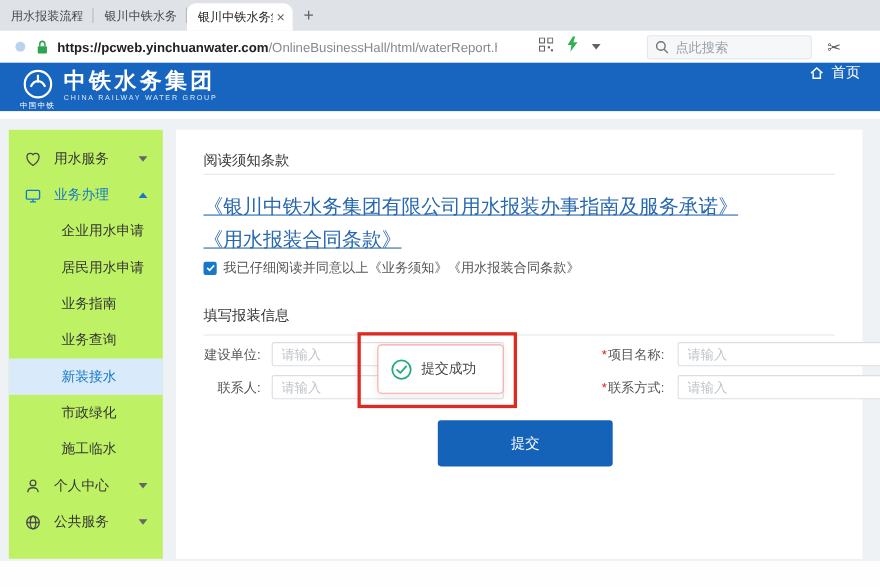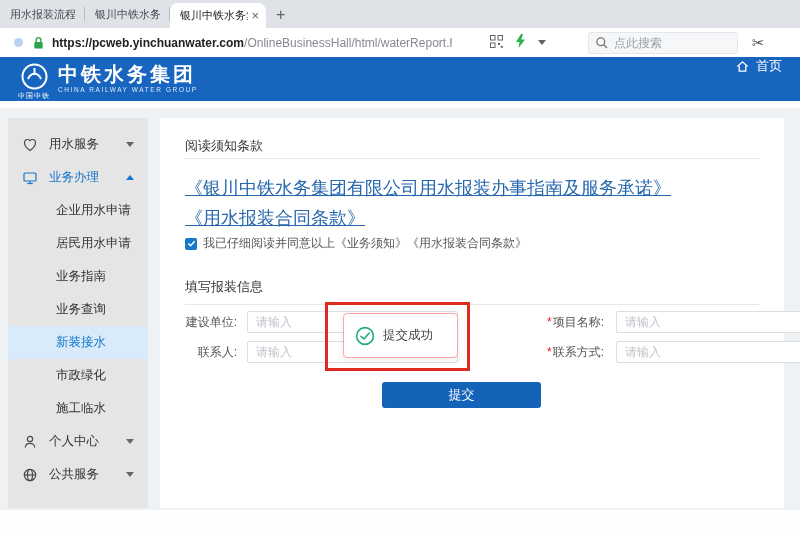--- a/index.html
+++ b/index.html
@@ -38,21 +38,21 @@
   .logo-title { color:#fff; font-size:20px; font-weight:bold; letter-spacing:3px; line-height:22px; }
   .logo-sub { color:#dce9f7; font-size:6.5px; letter-spacing:1.6px; margin-top:1px; }
   .topnav { position:absolute; right:18px; top:0; height:51px; display:flex; align-items:center; gap:26px;flex-direction:column; }
   .topnav-item { display:flex; align-items:center; gap:6px; color:#fff; font-size:13px; cursor:pointer; }
 
   
   .content-bg { position:absolute; left:0; top:108px; width:800px; height:402px; background:#eff2f5; }
   .bottom-strip { position:absolute; left:0; top:510px; width:800px; height:24px; background:#fefefe; }
 
   
-  .sidebar { position:absolute; left:8px; top:118px; width:140px; height:390px; background:#e5e5e5; padding-top:10px; }
+  .sidebar { position:absolute; left:8px; top:118px; width:140px; height:390px; background:#bef264; padding-top:10px; }
   .side-row { height:33px; display:flex; align-items:center; padding:0 14px; font-size:12.5px; color:#333; cursor:pointer; }
   .side-row .lbl { margin-left:11px; flex:1; }
   .side-sub { padding-left:48px; }
   .side-row.sel { background:#d9ebfa; color:#1677cb; }
   .side-row.act-section { color:#1677cb; }
   .tri-d { width:0; height:0; border-left:4px solid transparent; border-right:4px solid transparent; border-top:5px solid #666; }
   .tri-u { width:0; height:0; border-left:4px solid transparent; border-right:4px solid transparent; border-bottom:5px solid #1677cb; }
 
   
   .maincard { position:absolute; left:160px; top:118px; width:624px; height:390px; background:#fff; }
@@ -65,21 +65,21 @@
   .f-row { position:absolute; left:0; width:684px; display:flex; align-items:center; }
   .f-label { width:87px; text-align:right; padding-right:10px; font-size:12px; color:#555; }
   .f-label-r { width:94px; text-align:right; padding-right:12px; font-size:12px; color:#555; }
   .req { color:#e02020; margin-right:1px; }
   .f-input { height:22px; border:1px solid #dcdee2; border-radius:2px; padding:0 8px; font-size:12px; color:#333; outline:none; font-family:inherit; }
   .f-input::placeholder { color:#c0c4cc; }
   .f-input.w1 { width:211px; }
   .f-input.w2 { width:228px; }
   .f-spacer { flex:1; }
 
-  .submit-btn { position:absolute; left:222px; top:264px; width:159px; height:26px; background:#1563b8; color:#fff; font-size:13px; border:none; border-radius:3px; cursor:pointer; font-family:inherit; }
+  .submit-btn { position:absolute; left:238px; top:264px; width:159px; height:42px; background:#1563b8; color:#fff; font-size:13px; border:none; border-radius:3px; cursor:pointer; font-family:inherit; }
 
   
   .toast { position:absolute; left:343px; top:313px; width:115px; height:45px; background:#fff; border:1px solid #fca5a5; border-radius:4px; box-shadow:0 2px 8px rgba(0,0,0,.08); display:flex; align-items:center; padding-left:11px; gap:8px; z-index:5; }
   .toast-text { font-size:12.5px; color:#444; }
   .redbox { position:absolute; left:325px; top:302px; width:145px; height:69px; border:3px solid #dd2b20; z-index:6; pointer-events:none; }
 </style>
 </head>
 <body>
 
 <div class="screen">

